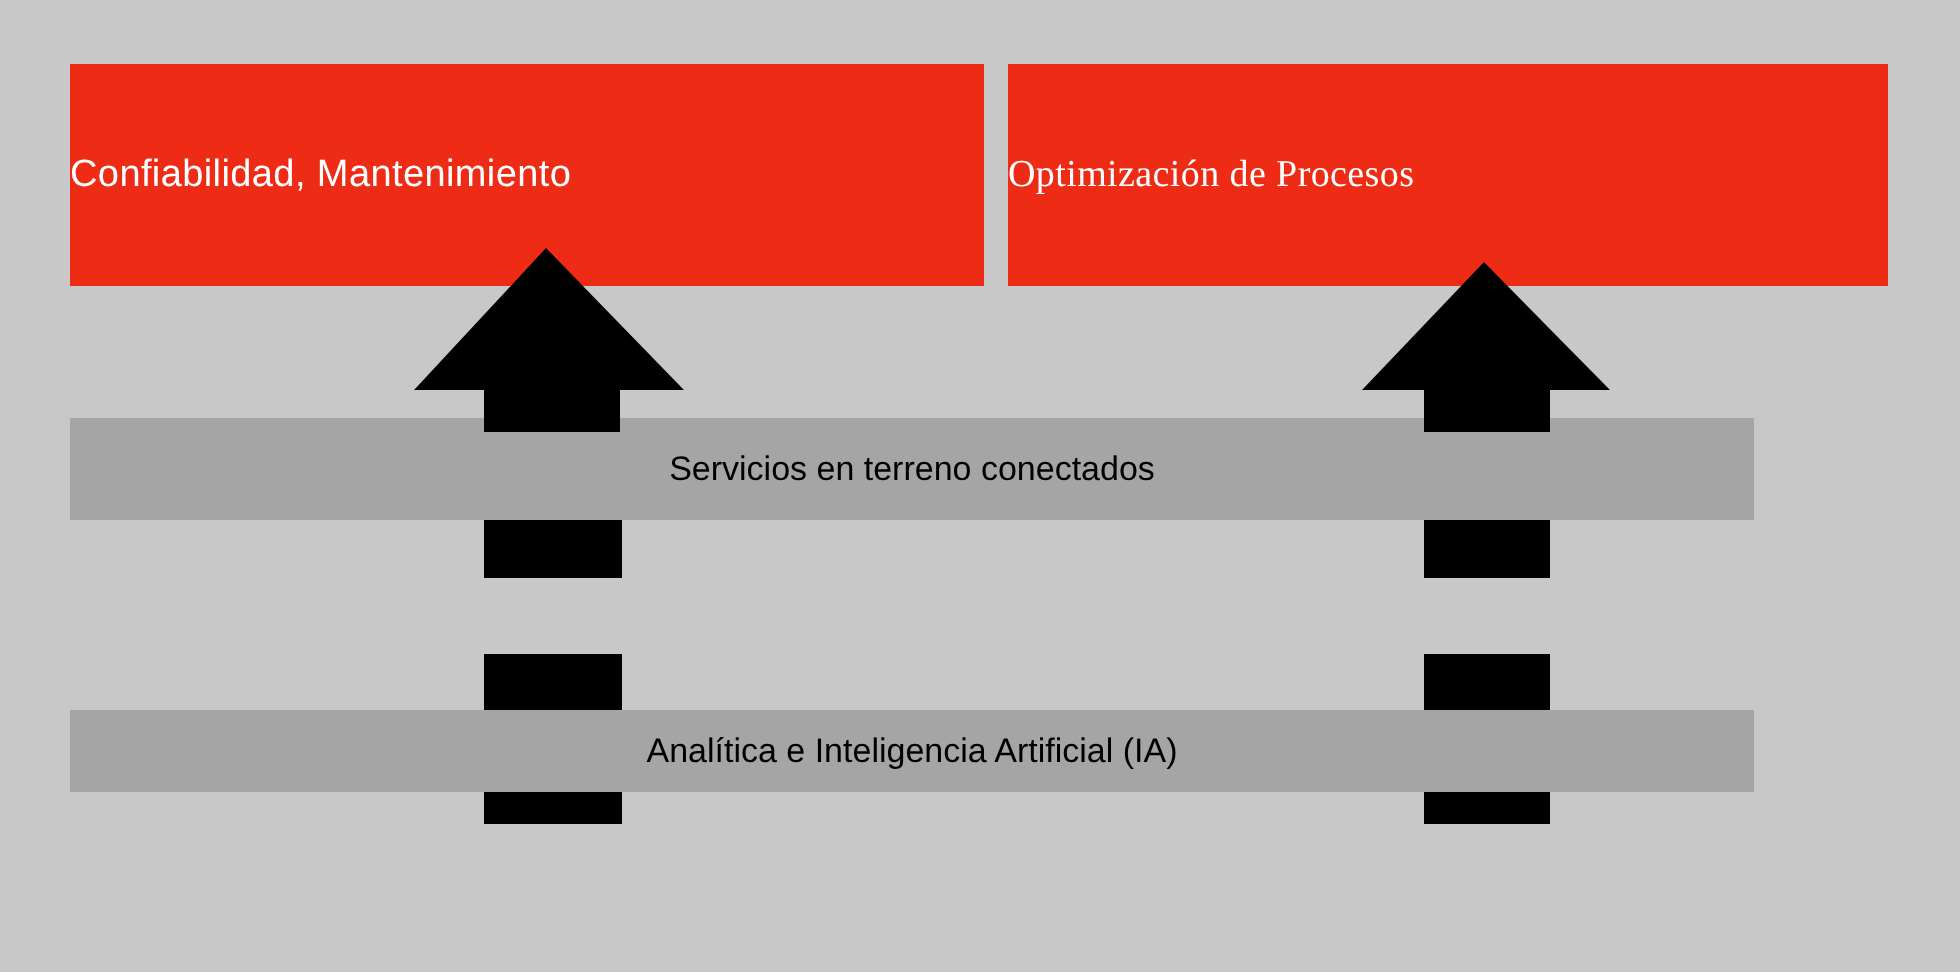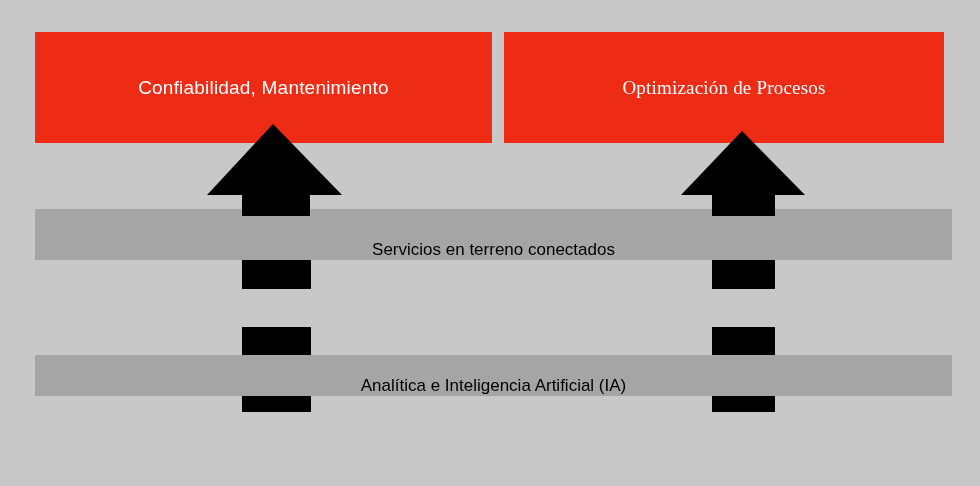--- a/index.html
+++ b/index.html
@@ -17,37 +17,36 @@
     background: #c8c8c8;
     overflow: hidden;
   }
 
   
   .top-box {
     position: absolute;
     background: #ee2b15;
     display: flex;
     align-items: center;
-    justify-content: center;
     color: #ffffff;
     font-size: 19px;
     font-family: "Liberation Sans", sans-serif;
     letter-spacing: 0.2px;
     box-sizing: border-box;
   }
   #top-box-1 { left: 35px;  top: 32px; width: 457px; height: 111px; }
   #top-box-2 { left: 504px; top: 32px; width: 440px; height: 111px; font-family: Liberation Serif, serif; }
 
   
   .layer-bar {
     position: absolute;
     left: 35px;
-    width: 917px;
+    width: 842px;
     display: flex;
-    align-items: flex-end;
+    align-items: center;
     justify-content: center;
     font-size: 17px;
     font-family: "Liberation Sans", sans-serif;
     box-sizing: border-box;
     z-index: 3;
   }
   .layer-bar.gray {
     background: #a5a5a5;
     color: #000000;
   }

